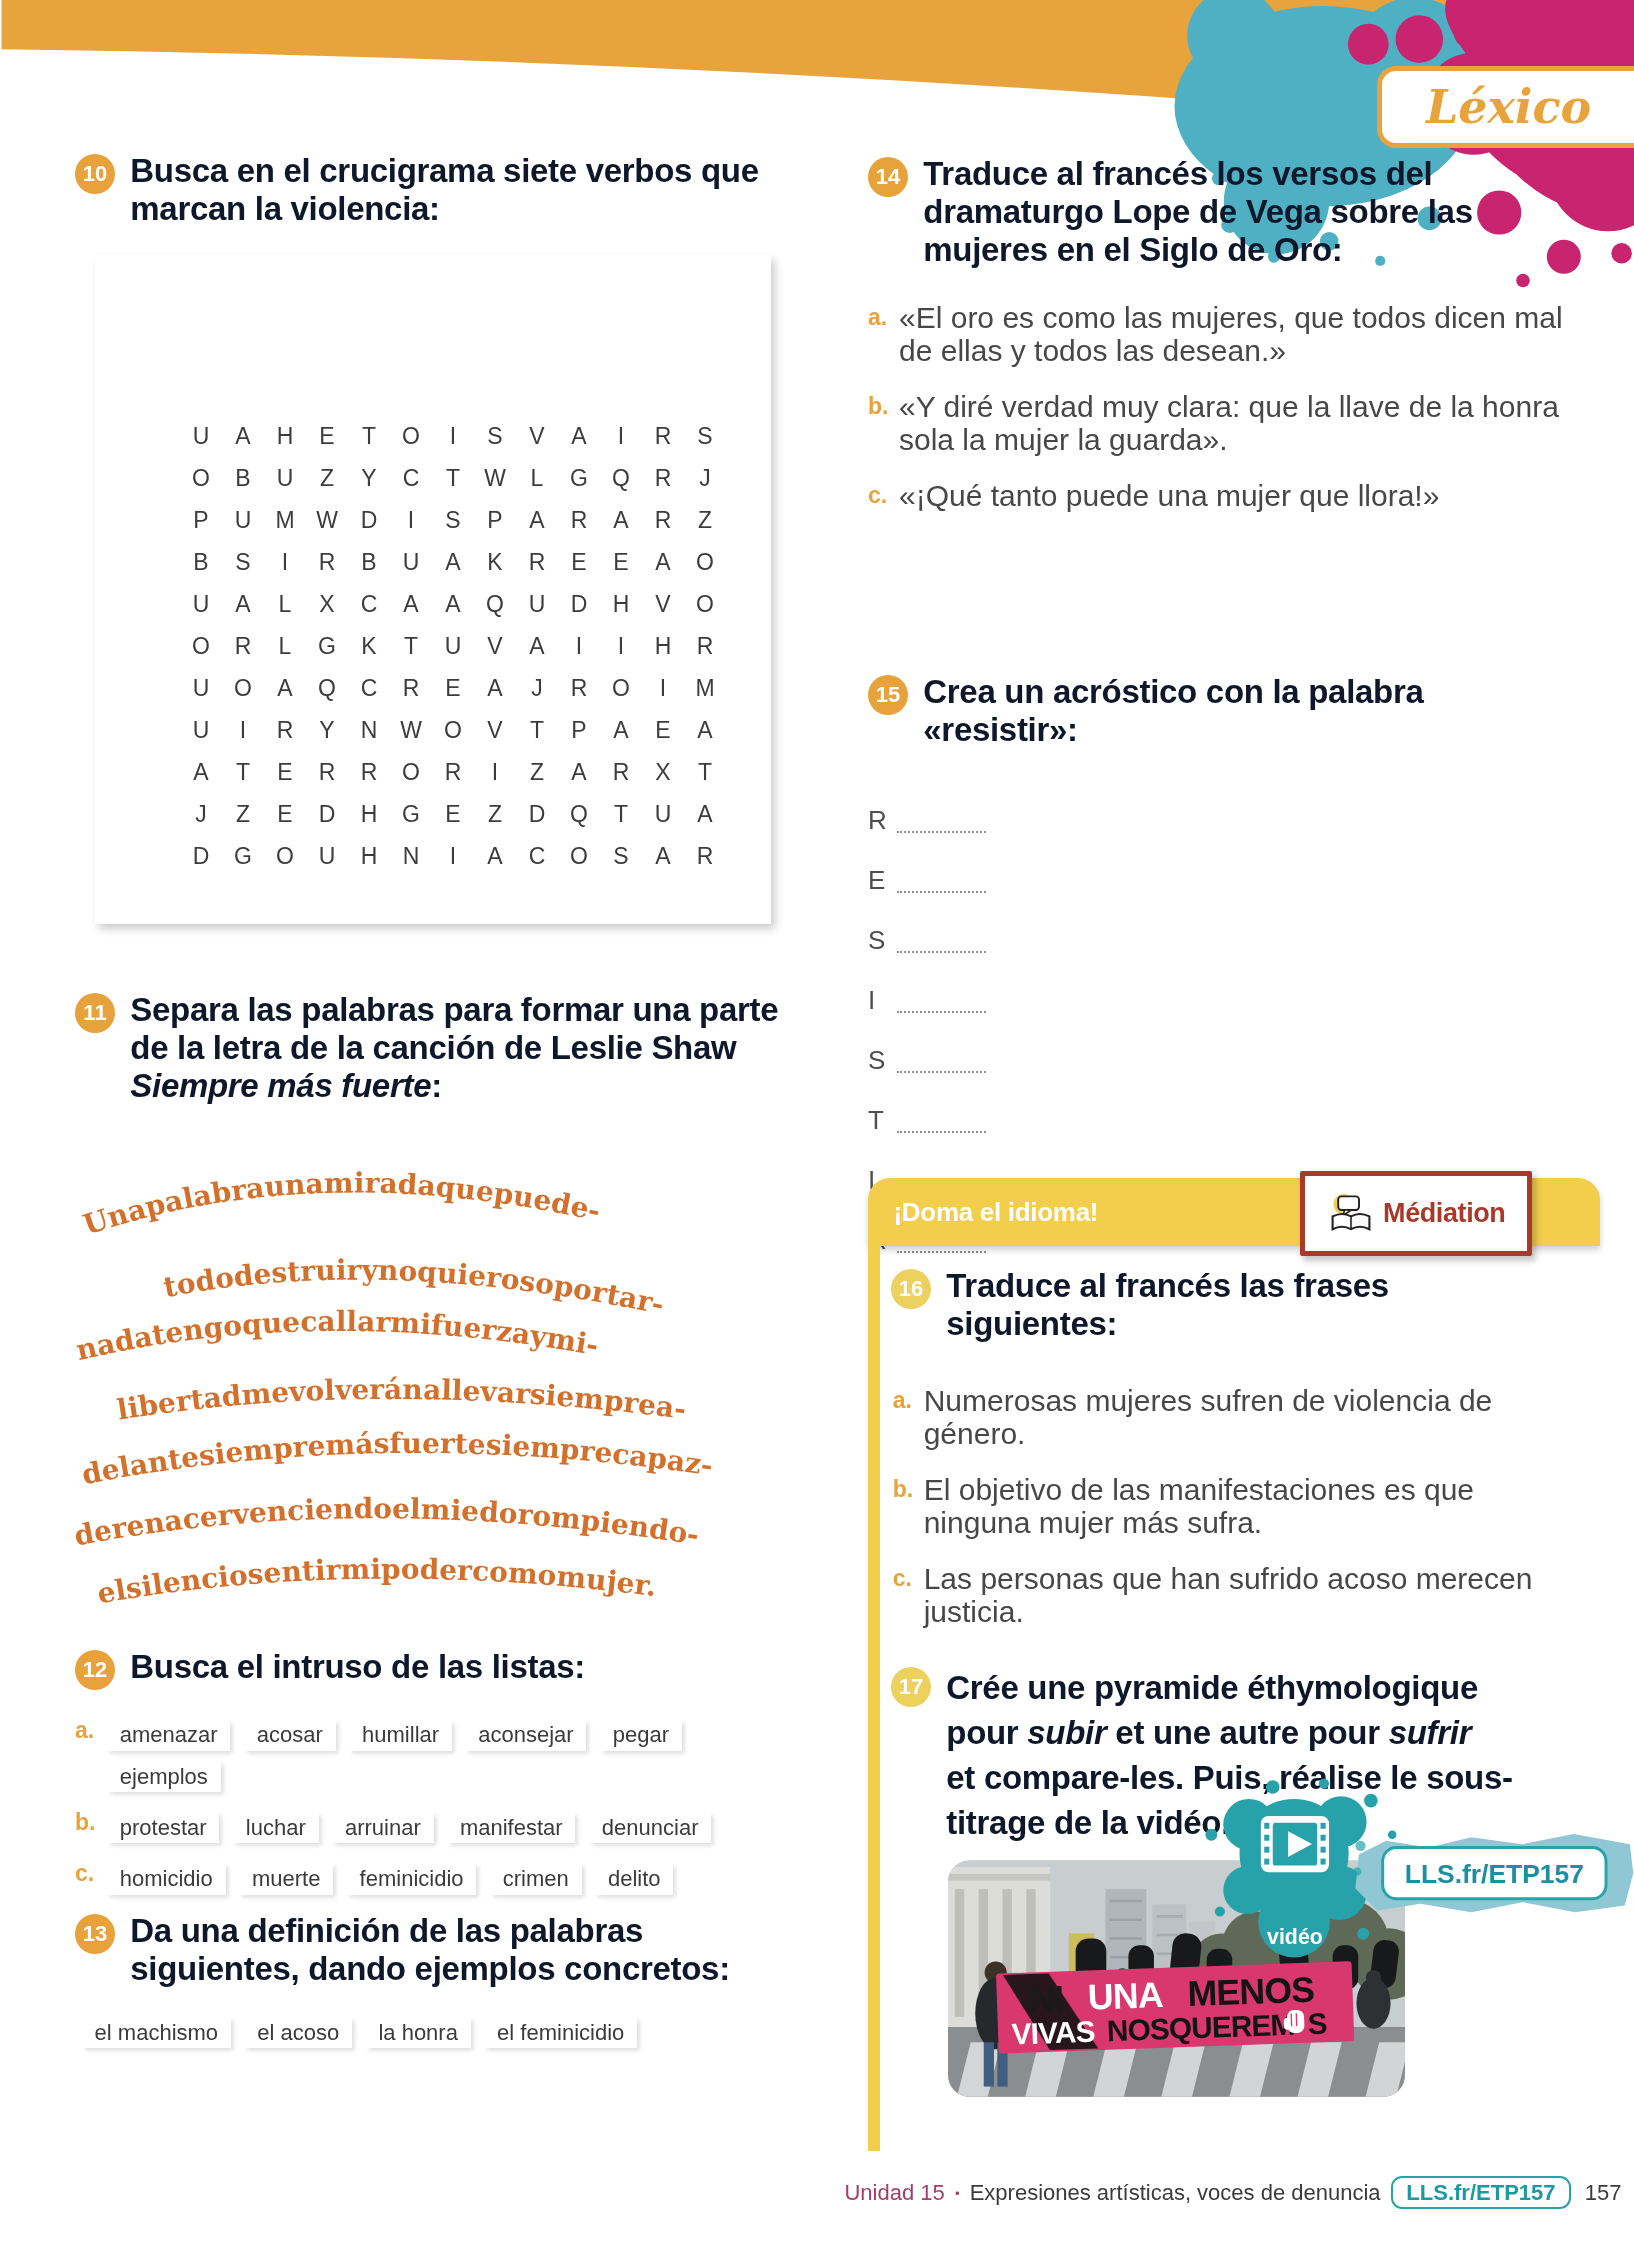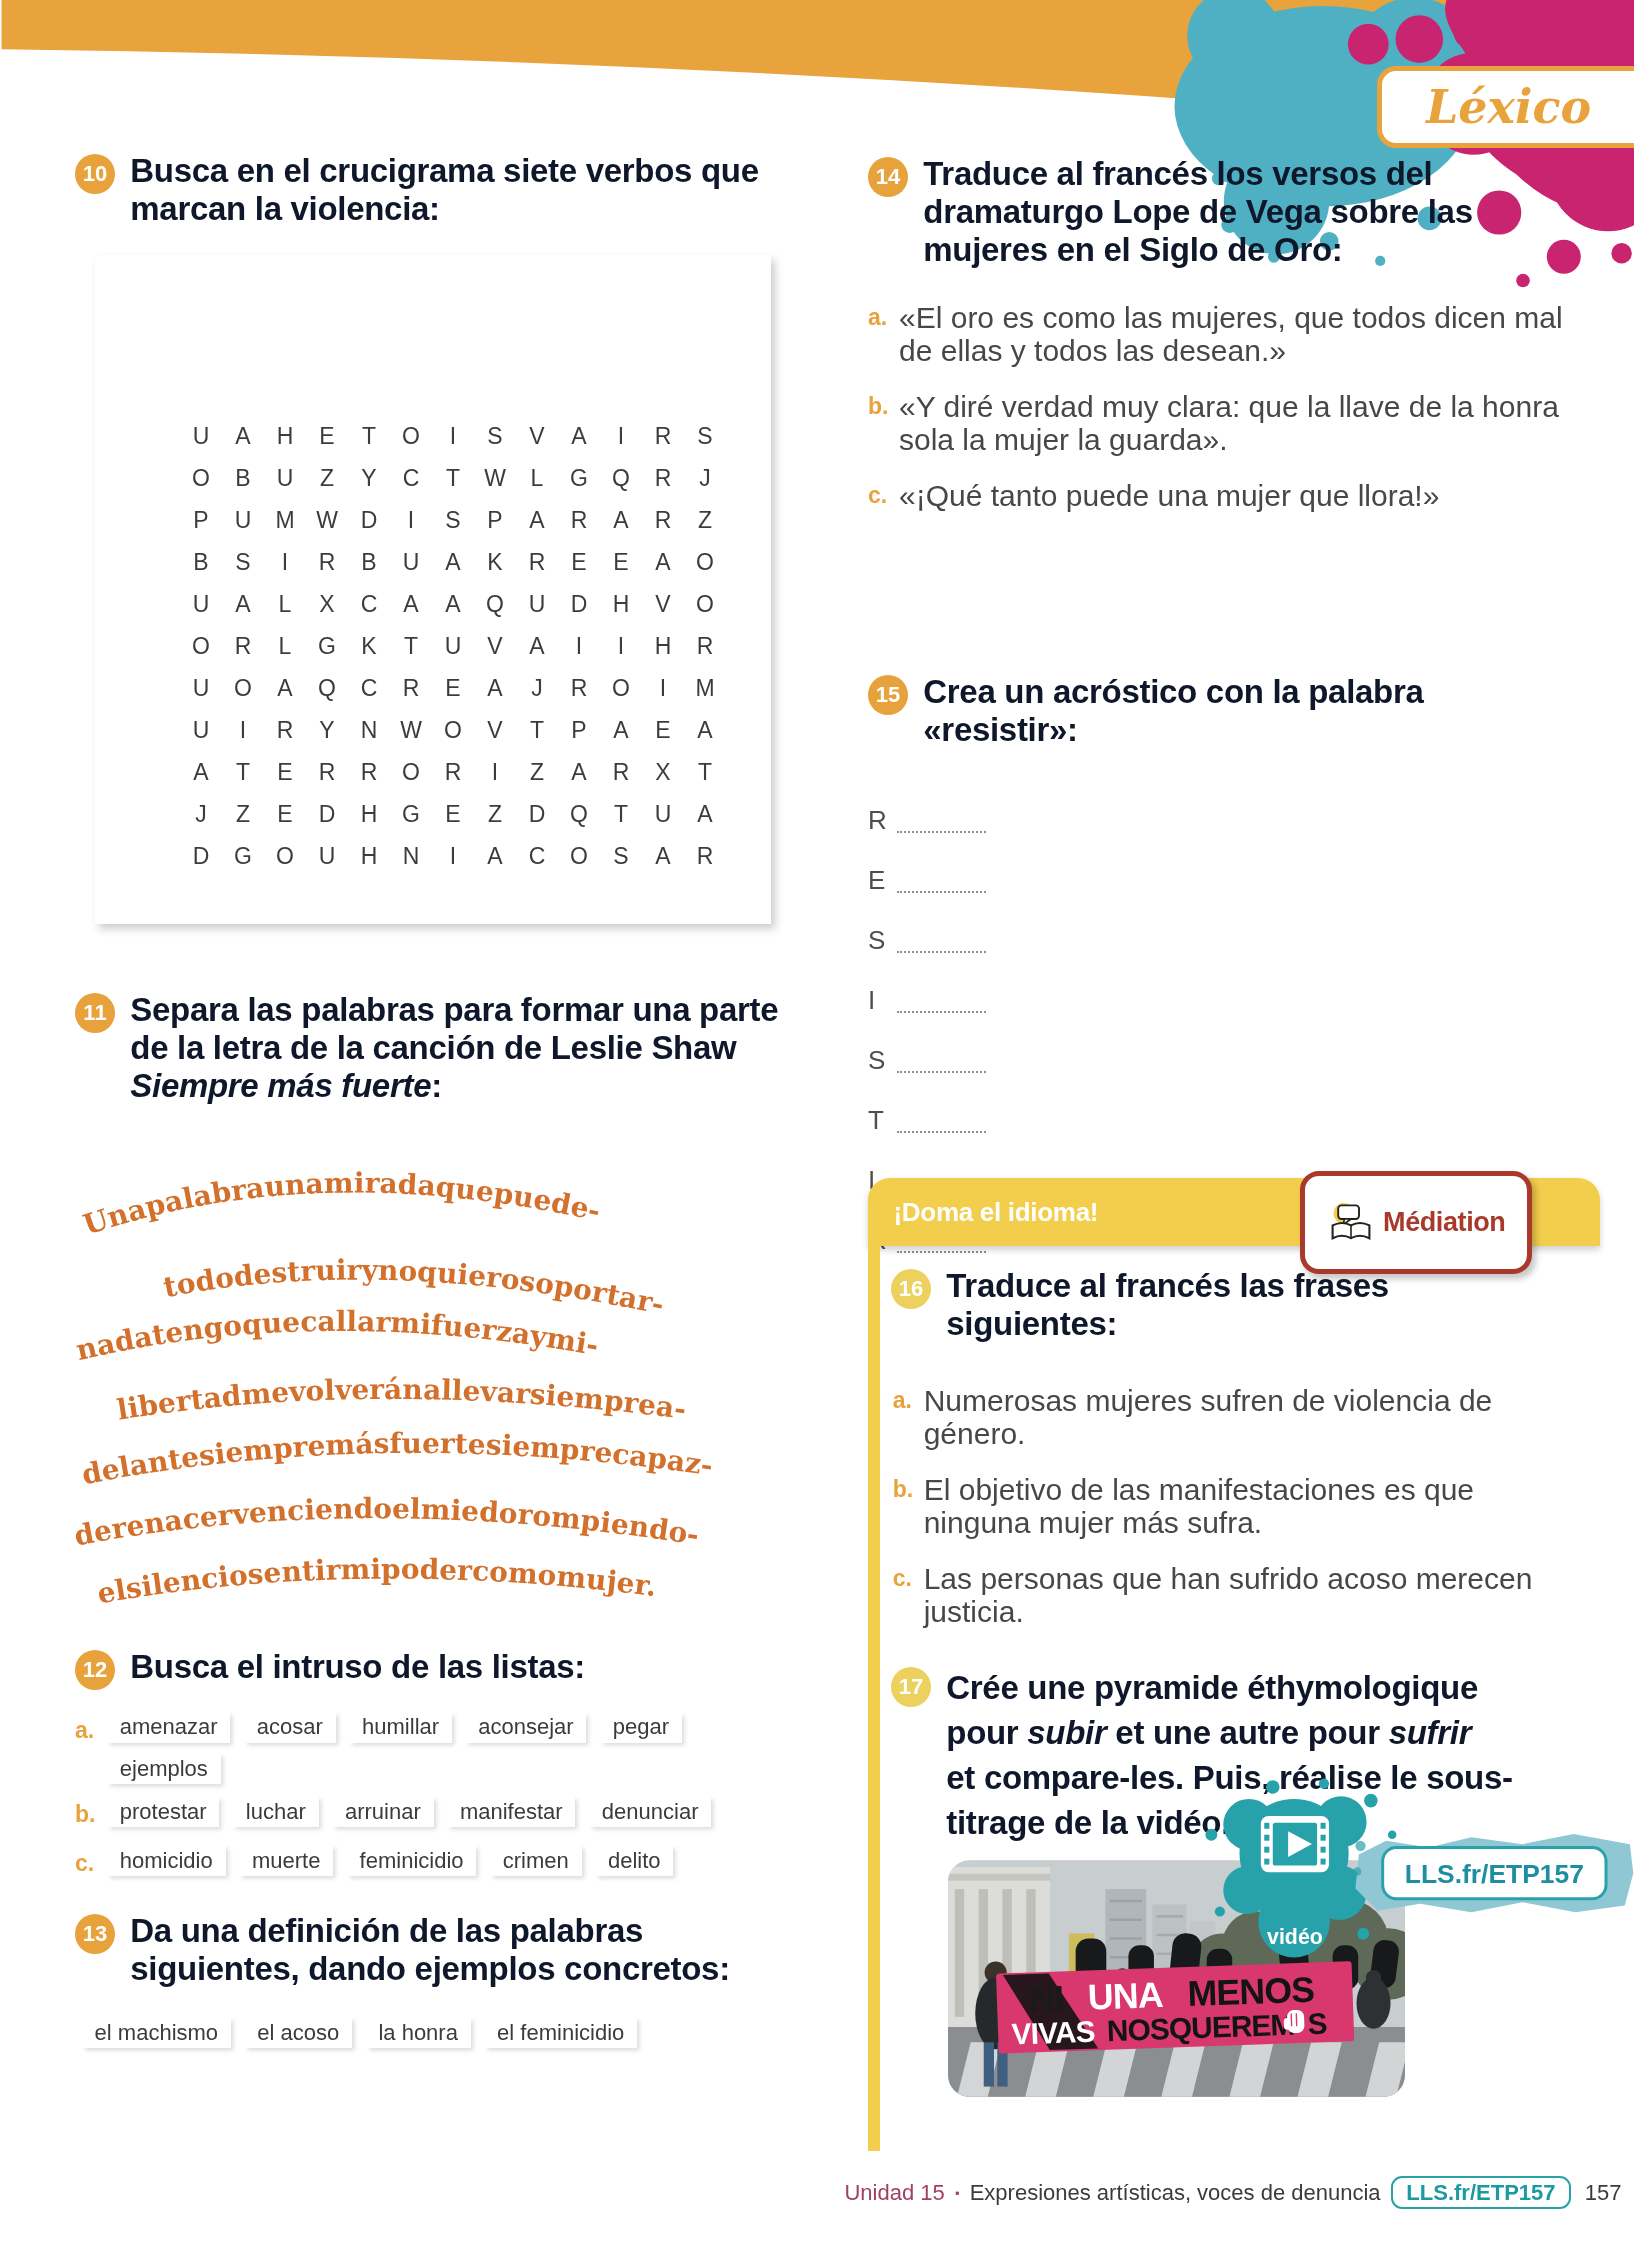--- a/index.html
+++ b/index.html
@@ -36,40 +36,40 @@
   .wsgrid .cell{display:flex;align-items:center;justify-content:center;
         font-size:23px;color:#3C3C3C;}
 
   
   .wavy{position:absolute;left:72px;top:1120px;}
   .wavy text{font-family:"DejaVu Serif",serif;font-weight:bold;font-size:33px;fill:#D2702C;}
 
   
   .wl-row{display:flex;margin-bottom:12px;}
   .wl-label{flex:0 0 32px;color:#E8A23C;font-weight:bold;font-size:23px;line-height:37px;}
-  .wl-lines{display:flex;flex-direction:column;gap:10.2px;}
+  .wl-lines{display:flex;flex-direction:column;gap:10.2px;margin-top:8px;}
   .wl-line{display:flex;gap:13.6px;}
   .chip{background:#fff;box-shadow:2.6px 3.4px 4.3px rgba(0,0,0,0.14);padding:2.6px 12.8px;
         font-size:22px;color:#3B3B3B;white-space:nowrap;}
   .chips-row{display:flex;gap:13.6px;margin-top:29px;}
 
   
   .acro{margin-top:27px;}
   .acro-row{height:60px;display:flex;align-items:flex-end;}
   .acro-letter{font-size:26px;color:#4E4E4E;width:29px;}
   .acro-dots{display:inline-block;width:89px;border-bottom:2.6px dotted #8F8F8F;height:6.8px;margin-bottom:3.4px;}
 
   
   .doma-header{position:absolute;left:868px;top:1178px;width:732px;height:68px;background:#F3CE4C;
        border-radius:22px 22px 0 0;display:flex;align-items:center;padding-left:25.5px;box-sizing:border-box;
        box-shadow:0 3.4px 6px rgba(0,0,0,0.18);}
   .doma-header span{color:#ffffff;font-weight:bold;font-size:26px;letter-spacing:-0.3px;}
   .doma-stripe{position:absolute;left:868px;top:1238px;width:12px;height:913px;background:#F3CE4C;}
-  .badge{position:absolute;left:1300px;top:1171px;width:232px;height:103px;background:#ffffff;
-       border:5.1px solid #A93A2B;border-radius:19px;display:flex;align-items:center;justify-content:center;
+  .badge{position:absolute;left:1300px;top:1171px;width:232px;height:85px;background:#ffffff;
+       border:5.1px solid #A93A2B;border-radius:2px;display:flex;align-items:center;justify-content:center;
        gap:8.5px;box-sizing:border-box;box-shadow:3.4px 4.3px 6.8px rgba(0,0,0,0.22);}
   .badge .label{color:#A93A2B;font-weight:bold;font-size:27px;letter-spacing:-0.4px;}
 
   
   .photo{position:absolute;left:948px;top:1860px;width:457px;height:237px;border-radius:22px;overflow:hidden;}
   .vsplash{position:absolute;left:1196px;top:1775px;}
   .vstrip{position:absolute;left:1352px;top:1822px;}
 
   
   .footer{position:absolute;top:2176px;right:13.6px;display:flex;align-items:center;gap:10.2px;}

